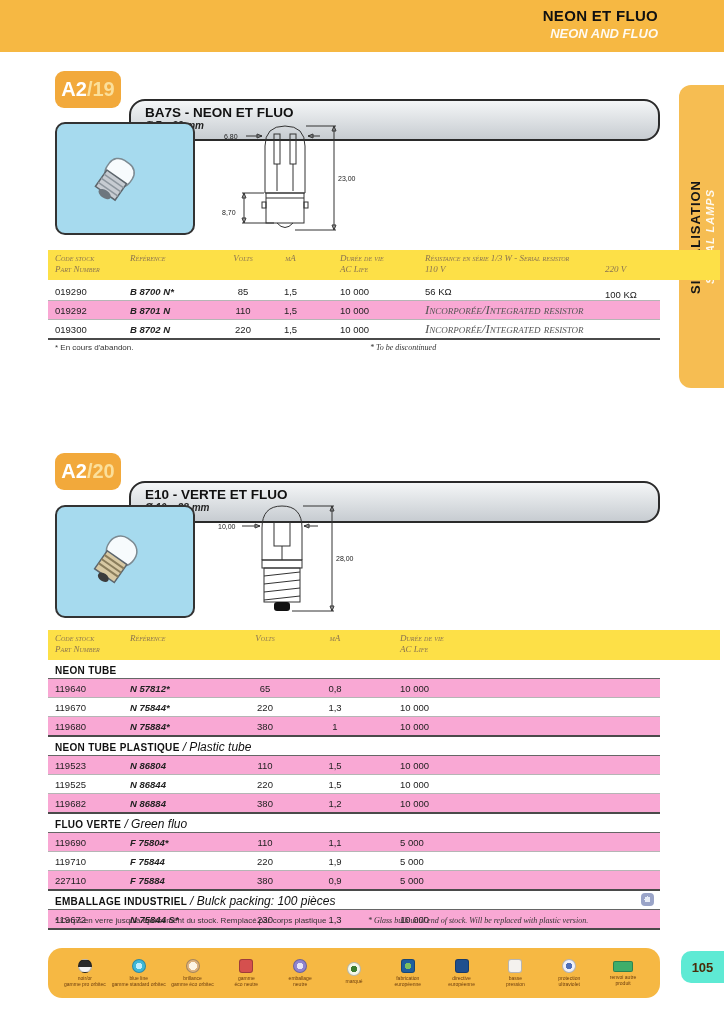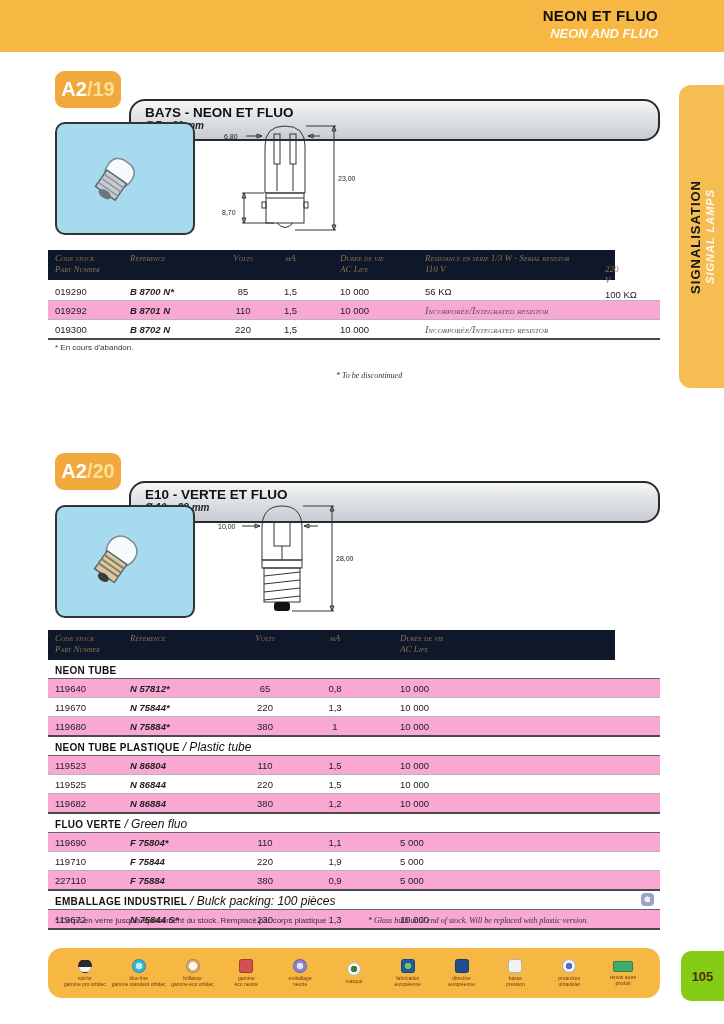--- a/index.html
+++ b/index.html
@@ -28,21 +28,21 @@
 
   
   .photo{position:absolute;left:55px;width:140px;height:113px;background:#a6daee;border:2px solid #333;border-radius:10px;box-sizing:border-box;display:flex;align-items:center;justify-content:center;}
 
   
   .diagram{position:absolute;}
   .diagram text{font-size:7px;fill:#222;font-family:"Liberation Sans",sans-serif;}
   .diagram path,.diagram line,.diagram rect.o{stroke:#333;fill:none;stroke-width:1;}
 
   
-  .thead{position:absolute;left:48px;width:567px;height:30px;background:#0f172a;display:grid;align-items:start;padding-top:3px;box-sizing:border-box;}
+  .thead{position:absolute;left:48px;width:672px;height:30px;background:#fde047;display:grid;align-items:start;padding-top:3px;box-sizing:border-box;}
   .t1cols{grid-template-columns:82px 88px 50px 45px 92px 1fr;}
   .t2cols{grid-template-columns:82px 105px 60px 80px 1fr;}
   .hc{font-family:"Liberation Serif",serif;font-style:italic;font-variant:small-caps;font-size:9px;line-height:11px;color:#8a7350;}
   .hc.pad{padding-left:7px;}
   .hc.center{text-align:center;}
   .hc.lifepad1{padding-left:27px;}
   .hc.lifepad2{padding-left:25px;}
   .rescell{position:relative;padding-left:20px;}
   .res-sub{position:absolute;top:11px;left:20px;}
   .res-sub2{position:absolute;top:11px;left:200px;}
@@ -51,40 +51,40 @@
   .row{display:grid;height:18px;align-items:center;font-size:9.5px;color:#222;border-top:1px solid #b5b5b5;}
   .row:first-child{border-top:none;}
   .row.alt{background:#f9a8d4;}
   .c-code{padding-left:7px;}
   .c-ref{font-weight:800;font-style:italic;}
   .c-center{text-align:center;}
   .c-life1{padding-left:27px;}
   .c-life2{padding-left:25px;}
   .c-res{position:relative;padding-left:20px;}
   .c-res .r220{position:absolute;left:200px;top:3px;}
-  .incorp{font-family:"Liberation Serif",serif;font-style:italic;font-variant:small-caps;font-size:10px;color:#555;}
+  .incorp{font-family:"Liberation Serif",serif;font-style:italic;font-variant:small-caps;font-size:13px;color:#555;}
 
   .fn-fr{position:absolute;font-size:8px;color:#333;}
   .fn-en{position:absolute;font-size:8px;color:#333;font-family:"Liberation Serif",serif;font-style:italic;}
 
   
   .t2body{position:absolute;left:48px;top:660px;width:612px;}
   .grp-head{position:relative;height:13px;padding:3px 0 2px 7px;font-size:10px;font-weight:800;color:#111;letter-spacing:.3px;}
   .grp-head .en{font-weight:400;font-style:italic;font-size:12px;letter-spacing:0;}
   .grp-rows{border-top:1.5px solid #666;border-bottom:2px solid #4a4a4a;}
   .pk-icon{position:absolute;right:6px;top:2px;width:13px;height:13px;border-radius:4px;background:radial-gradient(circle at 50% 50%, #e8ecf6 0 3px, #9aa4c8 3px);}
 
   
   .footerbar{position:absolute;left:48px;top:948px;width:612px;height:50px;background:#f6b843;border-radius:14px;display:flex;align-items:center;justify-content:space-around;padding:0 10px;box-sizing:border-box;}
   .fitem{display:flex;flex-direction:column;align-items:center;width:52px;}
   .ficon{width:14px;height:14px;border-radius:50%;border:1px solid rgba(0,0,0,.25);box-sizing:border-box;}
   .ficon.sq{border-radius:3px;}
   .ficon.wide{width:20px;height:11px;border-radius:2px;}
   .fcap{margin-top:2px;font-size:5px;line-height:6px;color:#6b3c0e;text-align:center;white-space:nowrap;}
-  .pagebox{position:absolute;left:681px;top:951px;width:43px;height:50px;background:#84cc16;border-radius:10px 0 0 10px;display:flex;align-items:center;justify-content:center;font-size:13px;font-weight:800;color:#4a2c0a;}
+  .pagebox{position:absolute;left:681px;top:951px;width:43px;height:32px;background:#5eead4;border-radius:10px 0 0 10px;display:flex;align-items:center;justify-content:center;font-size:13px;font-weight:800;color:#4a2c0a;}
 
   .lamp-photo svg{display:block;}
 </style>
 </head>
 <body>
 
 <div class="page">
 
   <div class="topband">
     <div class="t-fr">NEON ET FLUO</div>
@@ -182,21 +182,21 @@
     <div class="row t1cols">
       <div class="c-code">019300</div>
       <div class="c-ref">B 8702 N</div>
       <div class="c-center">220</div>
       <div class="c-center">1,5</div>
       <div class="c-life1">10 000</div>
       <div class="c-res"><span class="incorp">Incorporée/Integrated resistor</span></div>
     </div>
   </div>
   <div class="fn-fr" style="left:55px;top:343px;">* En cours d'abandon.</div>
-  <div class="fn-en" style="left:336px;top:343px;margin-top:28px;">* To be discontinued</div>
+  <div class="fn-en" style="left:370px;top:343px;">* To be discontinued</div>
 
   <div class="badge" style="left:55px;top:453px;">
     <span class="b-code">A2</span>
       <span class="b-num">/20</span>
   </div>
   <div class="titlebar" style="top:449px;">
     <div class="tb-title">E10 - VERTE ET FLUO</div>
     <div class="tb-sub">Ø 10 x 28 mm</div>
   </div>
 

